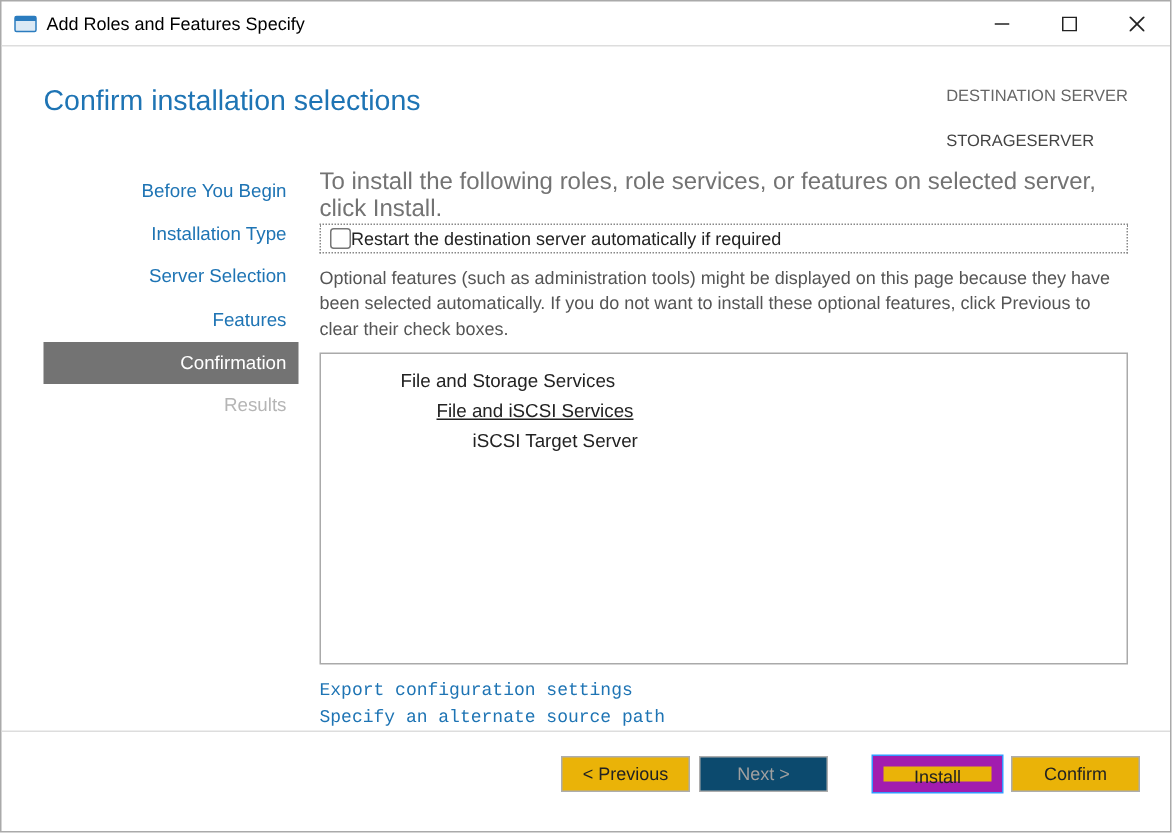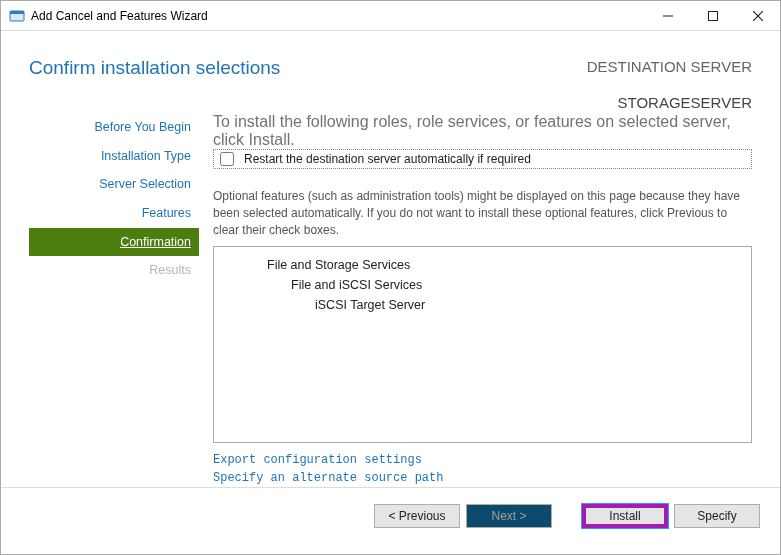--- a/index.html
+++ b/index.html
@@ -51,22 +51,22 @@
   .page-title {
     font-size: 19px;
     font-weight: 400;
     color: #1e74b4;
     font-family: "Segoe UI Light","Segoe UI",sans-serif;
   }
   .dest-box {
     position: absolute;
     right: 28px;
     top: 26px;
-    text-align: right;
-    font-size: 15px;
+    text-align: left;
+    font-size: 11px;
     color: #555;
     line-height: 1.3;
   }
   .dest-box .dest-label { color: #666; }
   .dest-box .dest-name  { color: #444; margin-top: 16px; }
 
   .body-area {
     display: flex;
     padding: 0 20px 0 28px;
     height: 380px;
@@ -77,23 +77,22 @@
   }
   .nav-item {
     padding: 4px 8px;
     font-size: 12.5px;
     color: #1e74b4;
     cursor: pointer;
     line-height: 1.65;
     text-align: right;
   }
   .nav-item.active {
-    background: #4d7c0f;
+    background: #737373;
     color: #fff;
-    text-decoration: underline;
   }
   .nav-item.disabled {
     color: #b5b5b5;
     cursor: default;
   }
 
   .main {
     flex: 1;
     padding: 6px 8px 0 14px;
     display: flex;
@@ -101,22 +100,21 @@
   }
   .intro {
     font-size: 16px;
     color: #737373;
   }
   .restart-row {
     border: 1px dotted #888;
     padding: 2px 4px;
     display: flex;
     align-items: center;
-    gap: 10px;
-    margin-bottom: 19px;
+    margin-bottom: 8px;
   }
   .restart-row input[type=checkbox]{
     width: 14px; height: 14px;
     margin: 0 0 0 2px;
   }
   .restart-row label { font-size: 12px; color: #222; }
   .note {
     font-size: 12px;
     color: #555;
     line-height: 1.4;
@@ -125,21 +123,21 @@
   .features-box {
     border: 1px solid #aaa;
     flex: 1;
     padding: 8px 10px;
     font-size: 12.5px;
     color: #222;
     overflow: auto;
     min-height: 190px;
   }
   .features-box .lvl0 { padding-left: 0; }
-  .features-box .lvl1 { padding-left: 24px; }
+  .features-box .lvl1 { padding-left: 24px; text-decoration: underline; }
   .features-box .lvl2 { padding-left: 48px; }
   .features-box div { line-height: 1.6; margin-left: 43px; }
 
   .links {
     margin-top: 8px;
     font-size: 12px;
   }
   .links a {
     display: block;
     color: #1e74b4;
@@ -155,49 +153,49 @@
     display: flex;
     align-items: center;
     justify-content: flex-end;
     padding: 0 20px;
     gap: 6px;
   }
   .btn {
     min-width: 86px;
     height: 24px;
     border: 1px solid #adadad;
-    background: #e5e5e5;
+    background: #eab308;
     font-size: 12px;
     color: #222;
     padding: 0 10px;
     cursor: pointer;
     font-family: inherit;
   }
   .btn:disabled {
     color: #a0a0a0;
     cursor: default;
     background: #0c4a6e;
   }
   .btn.default {
-    border: 4px solid #a21caf;
+    border: 7px solid #a21caf;
     outline: 1px solid #3399ff;
   }
   .gap { width: 18px; }
 </style>
 </head>
 <body>
 
 <div class="titlebar">
   <span class="app-icon">
     <svg width="16" height="16" viewBox="0 0 16 16">
       <rect x="1" y="3" width="14" height="10" rx="1" fill="#dbe9f5" stroke="#2b7cbf"></rect>
       <rect x="1" y="3" width="14" height="3" fill="#2b7cbf"></rect>
     </svg>
   </span>
-  <span class="title">Add Cancel and Features Wizard</span>
+  <span class="title">Add Roles and Features Specify</span>
   <div class="winbtns">
     <div class="winbtn">
       <svg width="10" height="10">
           <line x1="0" y1="5" x2="10" y2="5" stroke="#222" stroke-width="1"></line>
         </svg>
     </div>
     <div class="winbtn">
       <svg width="10" height="10">
           <rect x="0.5" y="0.5" width="9" height="9" fill="none" stroke="#222" stroke-width="1"></rect>
         </svg>
@@ -245,14 +243,14 @@
       <a>Specify an alternate source path</a>
     </div>
   </div>
 </div>
 
 <div class="footer">
   <button class="btn">&lt; Previous</button>
   <button class="btn" disabled="">Next &gt;</button>
   <span class="gap"></span>
   <button class="btn default">Install</button>
-  <button class="btn">Specify</button>
+  <button class="btn">Confirm</button>
 </div>
 
 </body></html>

